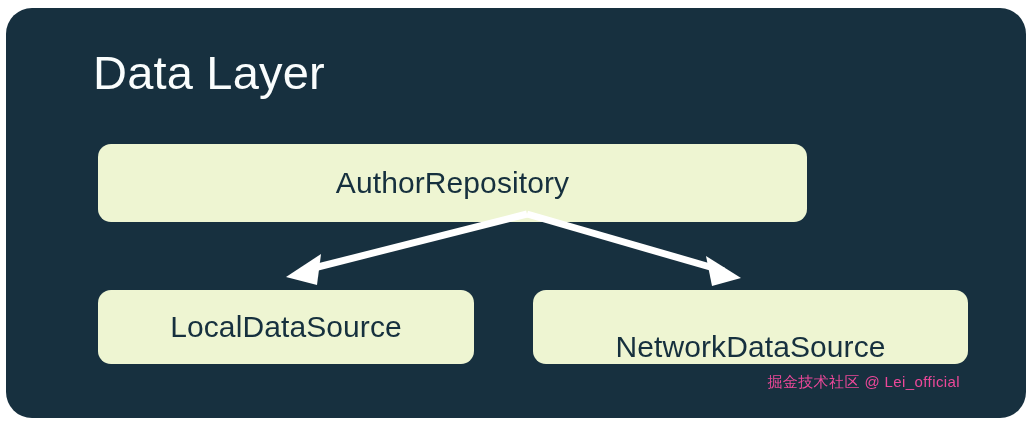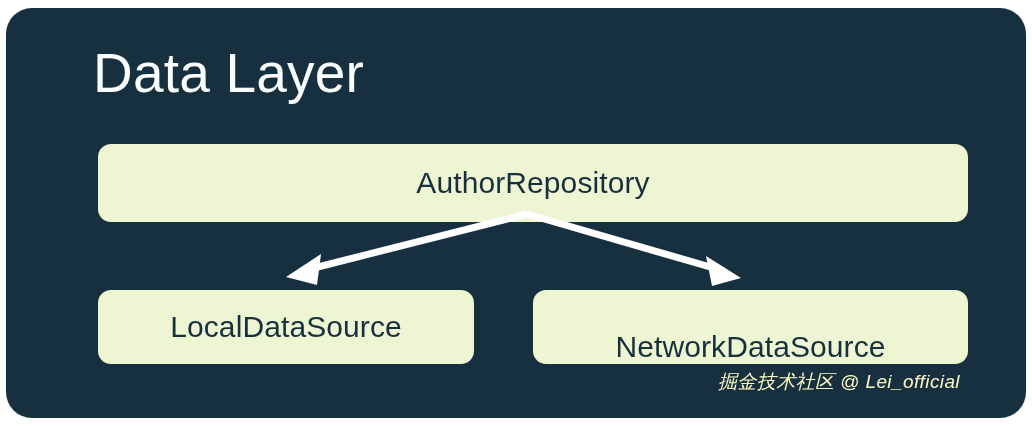--- a/index.html
+++ b/index.html
@@ -31,21 +31,21 @@
     background: #17303F;
     border-radius: 26px;
     box-sizing: border-box;
   }
 
   
   #layer-title {
     position: absolute;
     left: 87px;
     top: 33px;
-    font-size: 55px;
+    font-size: 47px;
     line-height: 64px;
     font-weight: 400;
     color: #FAFDFD;
     letter-spacing: 0.2px;
     white-space: nowrap;
   }
 
   
   .node-box {
     position: absolute;
@@ -61,21 +61,21 @@
     line-height: 34px;
     font-weight: 400;
     color: #16303E;
     letter-spacing: 0.1px;
     white-space: nowrap;
   }
 
   #node-repository {
     left: 92px;
     top: 136px;
-    width: 870px;
+    width: 709px;
     height: 78px;
   }
   #node-local {
     left: 92px;
     top: 282px;
     width: 376px;
     height: 74px;
   }
   #node-network {
     left: 527px;
@@ -93,26 +93,25 @@
     width: 1032px;
     height: 426px;
     pointer-events: none;
   }
 
   
   #watermark {
     position: absolute;
     right: 66px;
     bottom: 24px;
-    font-size: 19px;
+    font-size: 15px;
     line-height: 24px;
-    color: #fef9c3;
+    color: #ec4899;
     letter-spacing: 0.4px;
     white-space: nowrap;
-    font-style: italic;
   }
 </style>
 </head>
 <body>
 
 <div id="stage">
 
   <div id="layer-card">
 
     <div id="layer-title">Data Layer</div>

